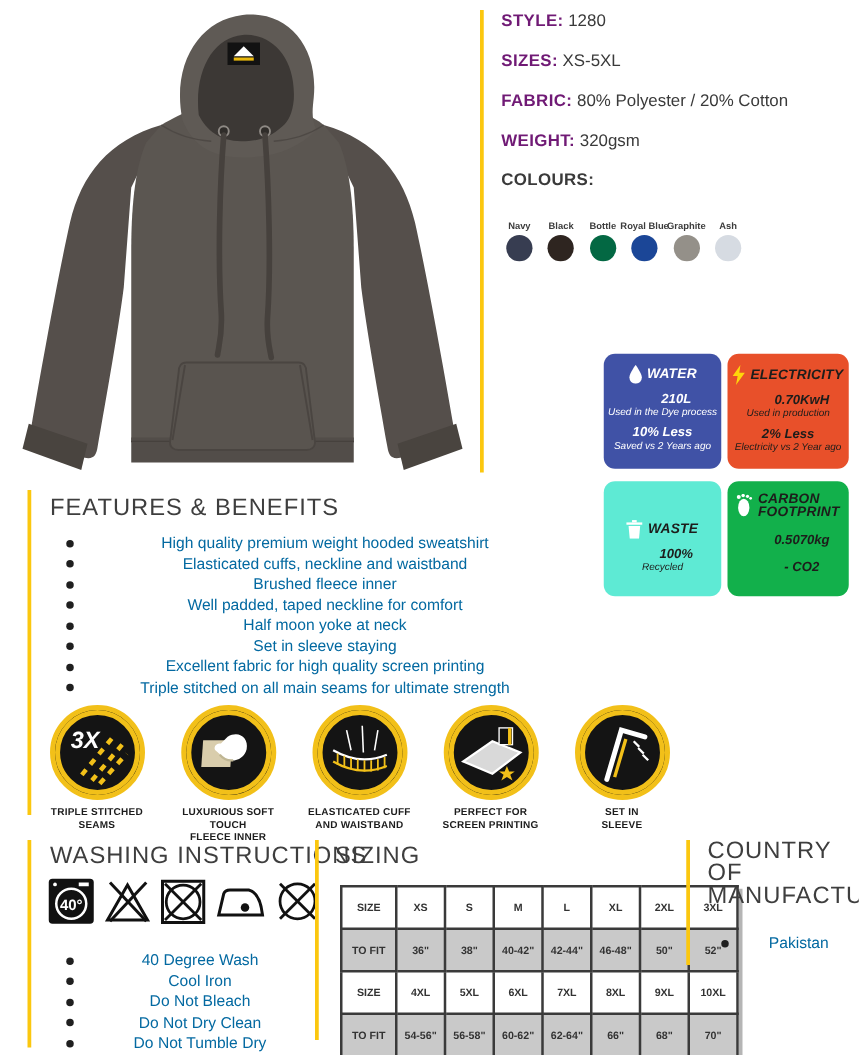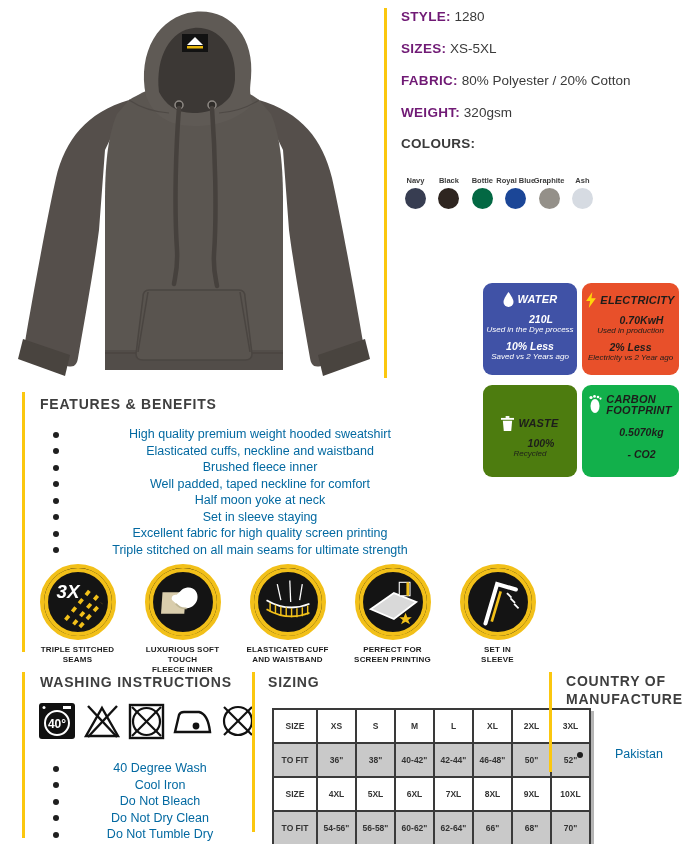--- a/index.html
+++ b/index.html
@@ -1,19 +1,19 @@
 <!DOCTYPE html>
 <html><head>
 <meta charset="utf-8">
 <style>
   html,body{margin:0;padding:0;width:687px;height:844px;background:#fff;overflow:hidden;
     font-family:"Liberation Sans", sans-serif;color:#3a3a3a;}
   .page{position:relative;width:687px;height:844px;}
   .vdiv{position:absolute;width:3px;background:#FBC70F;}
-  .hdg{font-weight:700;color:#3e3e3e;letter-spacing:.8px;font-size:14px;}
+  .hdg{font-weight:400;color:#3e3e3e;letter-spacing:.8px;font-size:19px;}
 
   
   .hoodie-wrap{position:absolute;left:8px;top:0;width:372px;height:390px;}
   .hero-div{left:384px;top:8px;height:370px;}
   .details{position:absolute;left:401px;top:8px;width:280px;font-size:13.5px;}
   .detail-row{margin-bottom:14px;line-height:18px;}
   .detail-row .lbl{font-weight:700;letter-spacing:.3px;color:#701a75;}
   .colours-label{font-weight:700;letter-spacing:.3px;margin-top:2px;}
   .swatches{position:absolute;left:399px;top:176px;width:200px;display:flex;justify-content:space-between;}
   .swatch{display:flex;flex-direction:column;align-items:center;width:33px;}
@@ -177,21 +177,21 @@
           <polygon points="7,0 0,10 4.5,10 3,18 11,7 6,7" fill="#FFD60A"></polygon>
         </svg>
         <span class="badge-title">ELECTRICITY</span>
       </div>
       <div class="badge-value">0.70KwH</div>
       <div class="badge-sub">Used in production</div>
       <div class="badge-sub bold">2% Less</div>
       <div class="badge-sub">Electricity vs 2 Year ago</div>
     </div>
 
-    <div class="badge waste" style="background: #4d7c0f;">
+    <div class="badge waste" style="background: #5eead4;">
       <div class="badge-head">
         <svg width="13" height="15" viewBox="0 0 14 16">
           <rect x="0" y="2" width="14" height="2" fill="#fff"></rect>
           <rect x="5" y="0" width="4" height="2" fill="#fff"></rect>
           <path d="M2,5 L12,5 L11,16 L3,16 Z" fill="#fff"></path>
         </svg>
         <span class="badge-title">WASTE</span>
       </div>
       <div class="badge-value">100%</div>
       <div class="badge-sub">Recycled</div>

